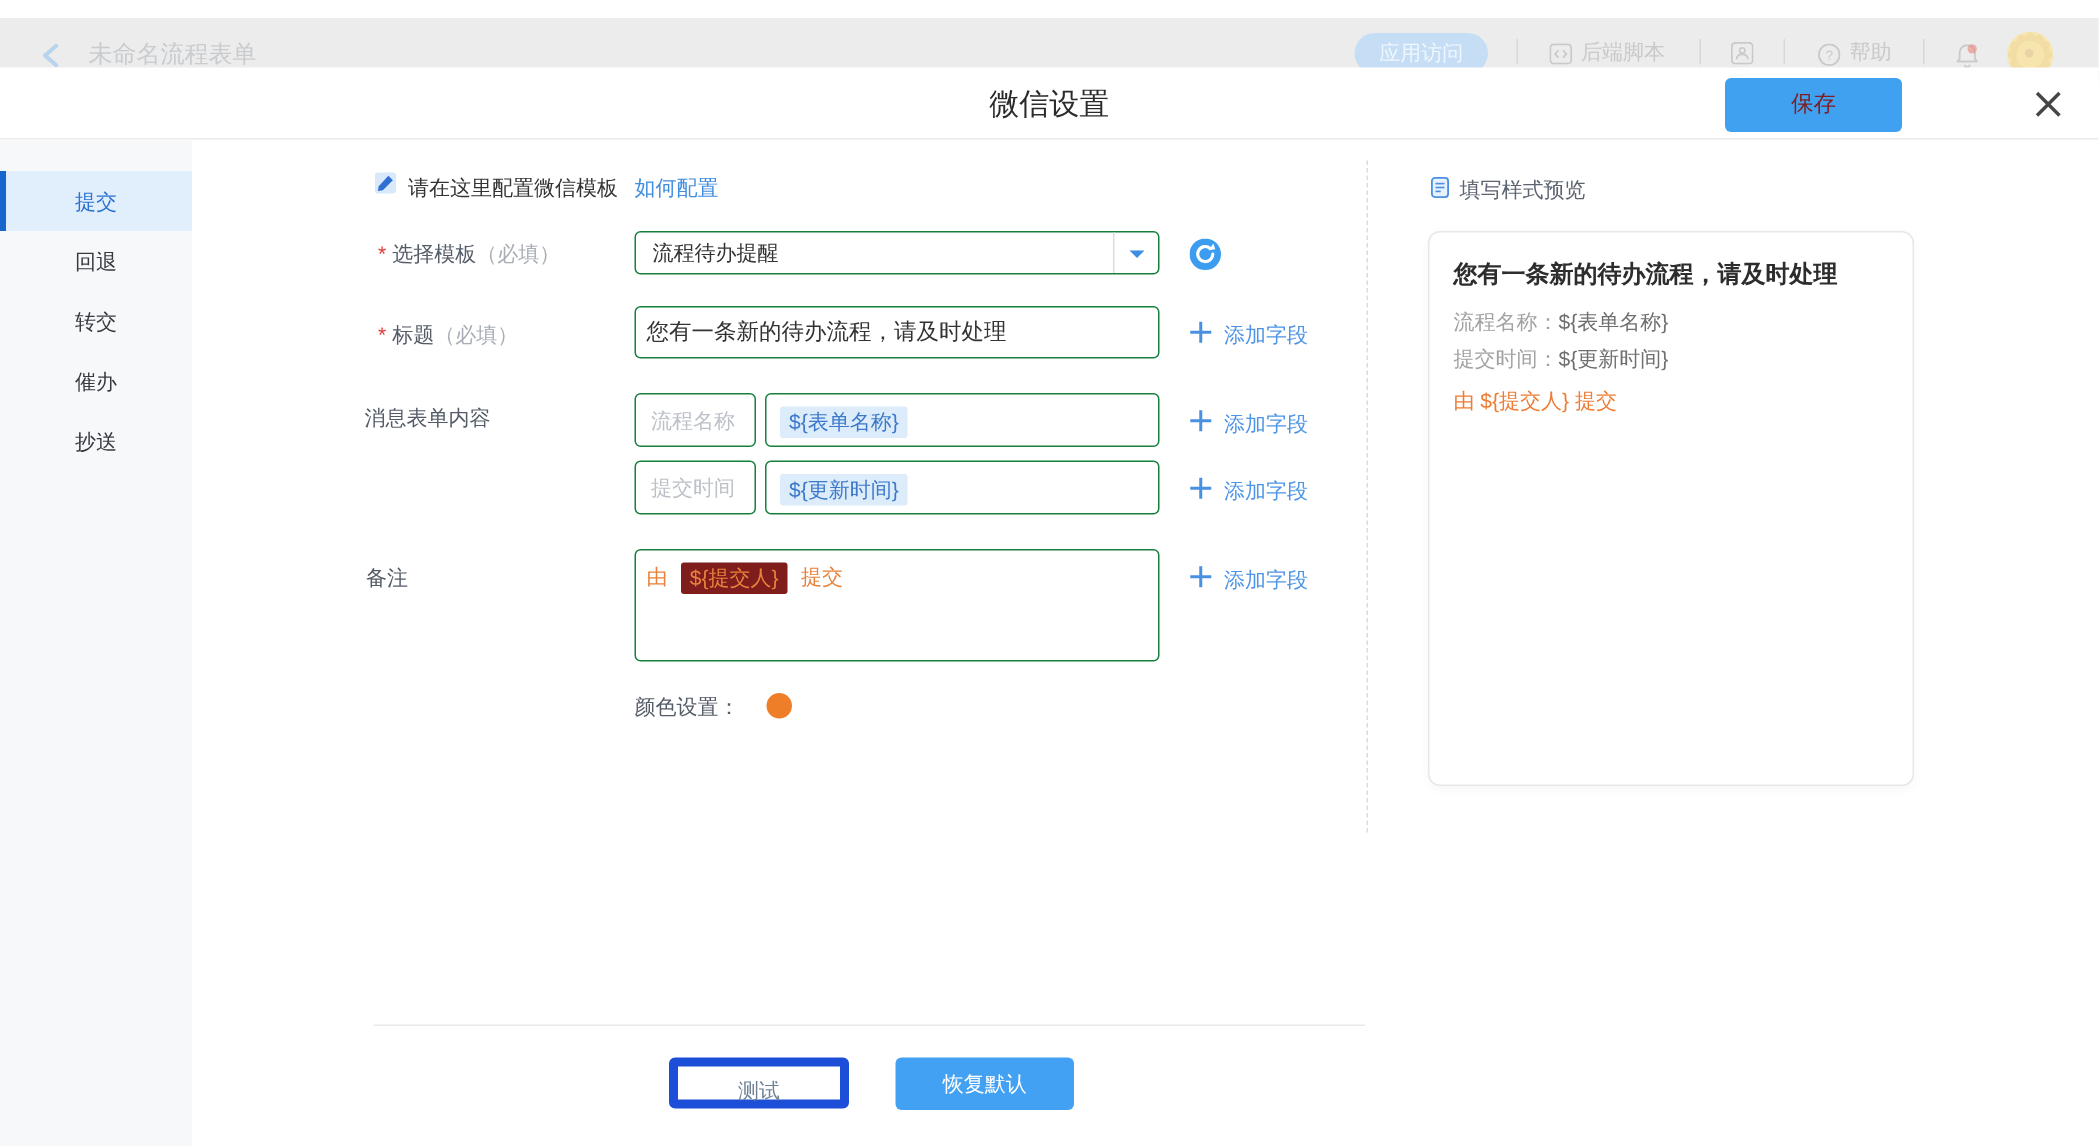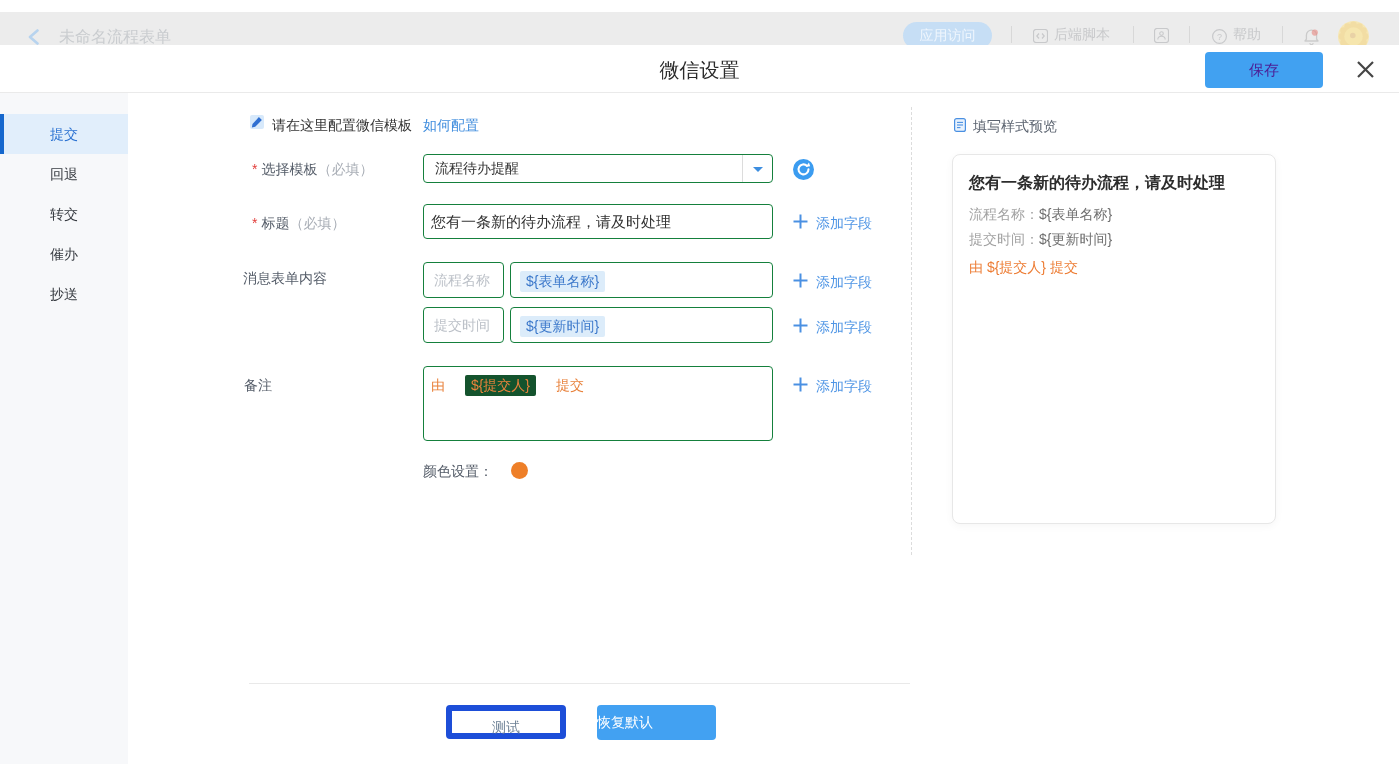--- a/index.html
+++ b/index.html
@@ -15,22 +15,22 @@
 .pill { position:absolute; left:903px; top:10px; width:89px; height:27px; border-radius:14px;
   background:#c6def5; color:#eff6fd; font-size:14px; text-align:center; line-height:27px; }
 .tsep { position:absolute; top:14px; width:1px; height:17px; background:#d8d8d8; }
 .titem { position:absolute; top:0; height:45px; line-height:45px; font-size:14px; color:#c8c9cb; }
 
 
 #mhead { position:absolute; left:0; top:45px; width:1399px; height:48px; background:#fff;
   border-bottom:1px solid #eaeaea; }
 #mhead .mtitle { position:absolute; left:0; width:1399px; top:1px; height:48px; line-height:48px;
   text-align:center; font-size:20px; color:#2b2b2b; }
-#savebtn { position:absolute; left:1205px; top:7px; width:118px; height:36px; background:#41a1f1;
-  border-radius:4px; color:#4c1d95; font-size:15px; text-align:center; line-height:36px; }
+#savebtn { position:absolute; left:1150px; top:7px; width:118px; height:36px; background:#41a1f1;
+  border-radius:4px; color:#7f1d1d; font-size:15px; text-align:center; line-height:36px; }
 
 
 #sidebar { position:absolute; left:0; top:93px; width:128px; height:671px; background:#f7f8fa; }
 .sitem { position:absolute; left:0; width:128px; height:40px; line-height:40px; text-align:center;
   font-size:14px; color:#363a40; }
 .sitem.sel { background:#e1eefb; color:#2b72d2; }
 .sitem.sel::before { content:""; position:absolute; left:0; top:0; width:4px; height:40px; background:#1567cd; }
 
 
 .flabel { position:absolute; font-size:14px; color:#545c68; }
@@ -174,38 +174,38 @@
 <svg class="abs" style="left:793px;top:318px" width="15" height="15" viewBox="0 0 15 15">
   <line x1="7.5" y1="0.5" x2="7.5" y2="14.5" stroke="#4a90e2" stroke-width="2"></line>
   <line x1="0.5" y1="7.5" x2="14.5" y2="7.5" stroke="#4a90e2" stroke-width="2"></line>
 </svg>
 <div class="addf" style="left:816px;top:319px">添加字段</div>
 
 <div class="flabel" style="left:244px;top:377px">备注</div>
 <div class="inbox" style="left:423px;top:366px;width:350px;height:75px">
   <div style="position:absolute;left:7px;top:8px;font-size:14px">
     <span class="orange">由</span>
-    <span class="tag orange" style="background:#14532d;margin:0 16px">${提交人}</span>
+    <span class="tag orange" style="background:#7f1d1d;margin:0 5px">${提交人}</span>
     <span class="orange">提交</span>
   </div>
 </div>
 <svg class="abs" style="left:793px;top:377px" width="15" height="15" viewBox="0 0 15 15">
   <line x1="7.5" y1="0.5" x2="7.5" y2="14.5" stroke="#4a90e2" stroke-width="2"></line>
   <line x1="0.5" y1="7.5" x2="14.5" y2="7.5" stroke="#4a90e2" stroke-width="2"></line>
 </svg>
 <div class="addf" style="left:816px;top:378px">添加字段</div>
 
 <div class="flabel" style="left:423px;top:463px">颜色设置：</div>
 <div class="abs" style="left:511px;top:462px;width:17px;height:17px;border-radius:50%;background:#ee7f28"></div>
 
 <div class="abs" style="left:249px;top:683px;width:661px;height:1px;background:#e9e9e9"></div>
 <div class="abs" style="left:446px;top:705px;width:120px;height:34px;border:6px solid #1d4ed8;border-radius:4px;
   color:#6e8296;font-size:14px;text-align:center;line-height:32px">测试</div>
 <div class="abs" style="left:597px;top:705px;width:119px;height:35px;background:#42a1f2;border-radius:4px;
-  color:#fff;font-size:14px;line-height:35px">恢复默认</div>
+  color:#fff;font-size:14px;text-align:center;line-height:35px">恢复默认</div>
 
 <div id="vdash"></div>
 <svg class="abs" style="left:954px;top:118px" width="12" height="14" viewBox="0 0 12 14">
   <rect x="0.6" y="0.6" width="10.8" height="12.8" rx="2" fill="#e8f2fd" stroke="#4a90e2" stroke-width="1.2"></rect>
   <line x1="3" y1="4.4" x2="9" y2="4.4" stroke="#4a90e2" stroke-width="1.1"></line>
   <line x1="3" y1="7" x2="9" y2="7" stroke="#4a90e2" stroke-width="1.1"></line>
   <line x1="3" y1="9.6" x2="6.5" y2="9.6" stroke="#4a90e2" stroke-width="1.1"></line>
 </svg>
 <div class="abs" style="left:973px;top:118px;font-size:14px;color:#5c6470">填写样式预览</div>
 

